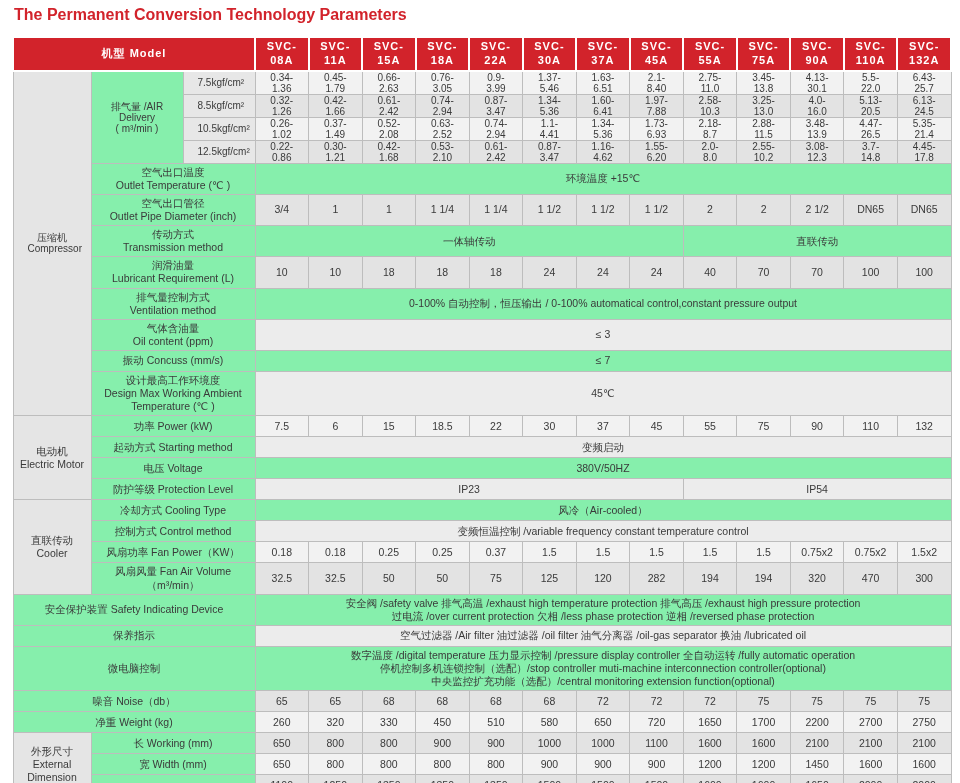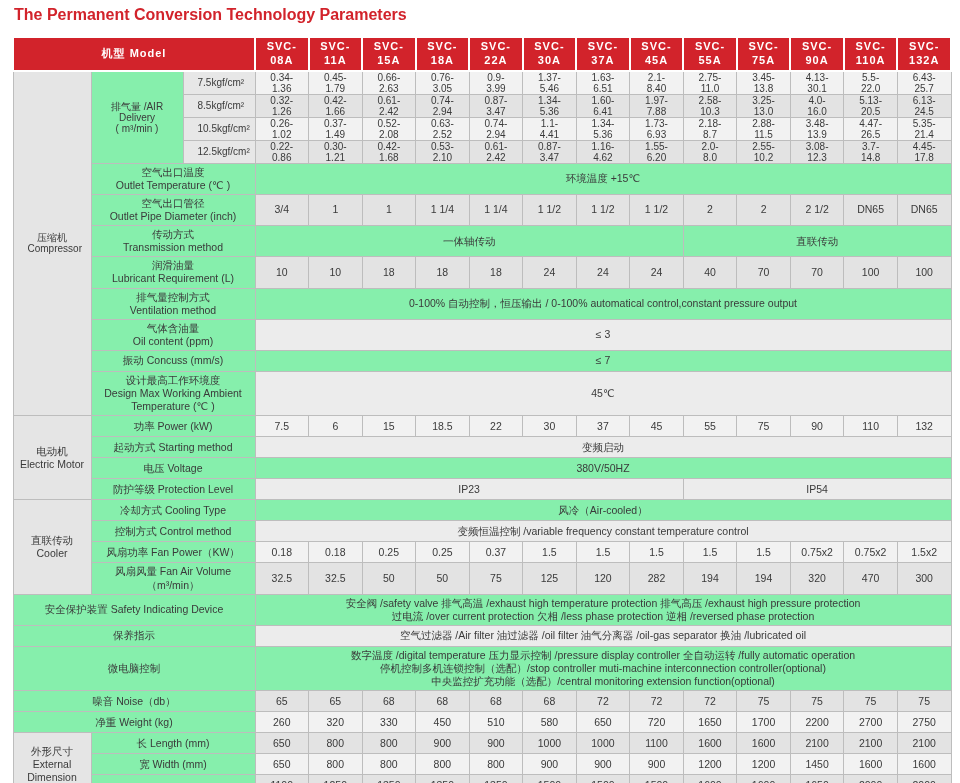--- a/index.html
+++ b/index.html
@@ -419,21 +419,21 @@
           <td class="v-cell">2700</td>
           <td class="v-cell">2750</td>
         </tr>
         <tr class="r-default shade">
           <td class="cat-cell" rowspan="3">
             <div class="cell-line">外形尺寸</div>
             <div class="cell-line">External</div>
             <div class="cell-line">Dimension</div>
           </td>
           <td class="lbl-cell" colspan="2">
-            <div class="cell-line">长 Length (mm)</div>
+            <div class="cell-line">长 Working (mm)</div>
           </td>
           <td class="v-cell">650</td>
           <td class="v-cell">800</td>
           <td class="v-cell">800</td>
           <td class="v-cell">900</td>
           <td class="v-cell">900</td>
           <td class="v-cell">1000</td>
           <td class="v-cell">1000</td>
           <td class="v-cell">1100</td>
           <td class="v-cell">1600</td>

